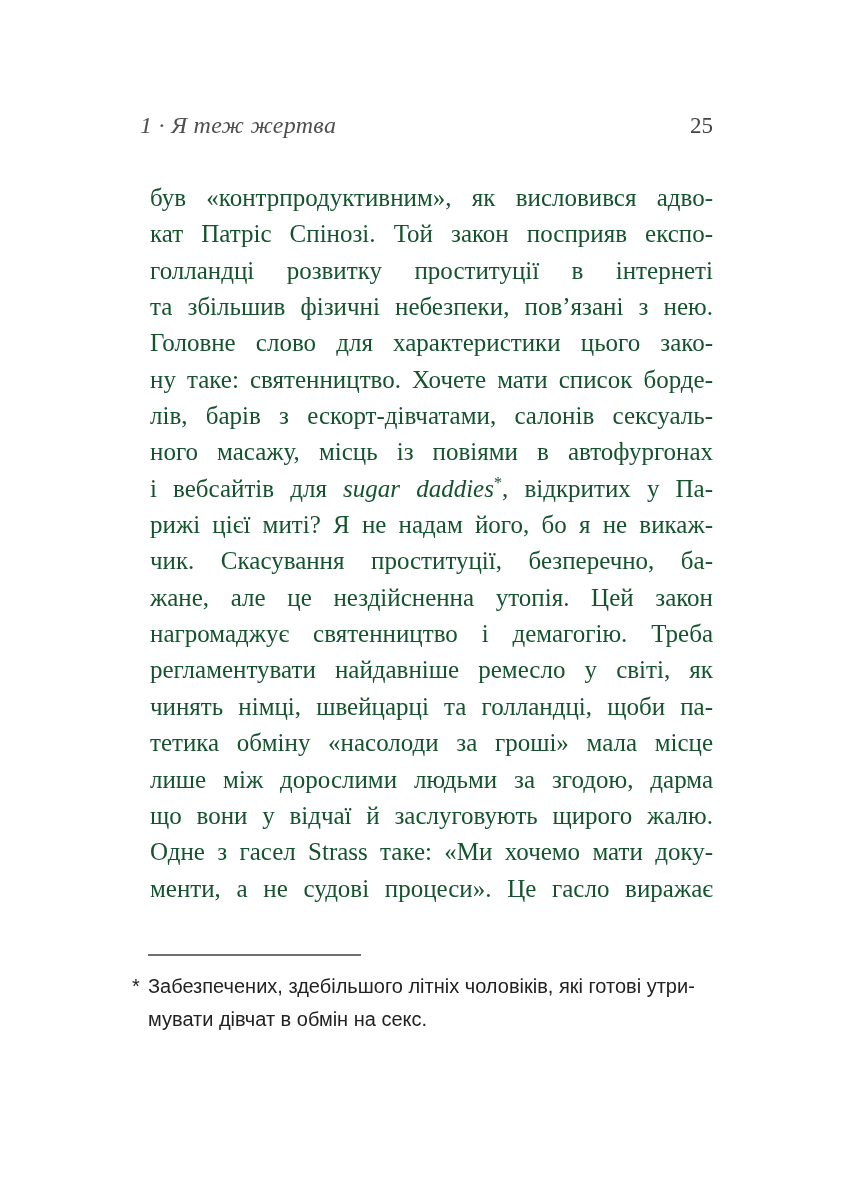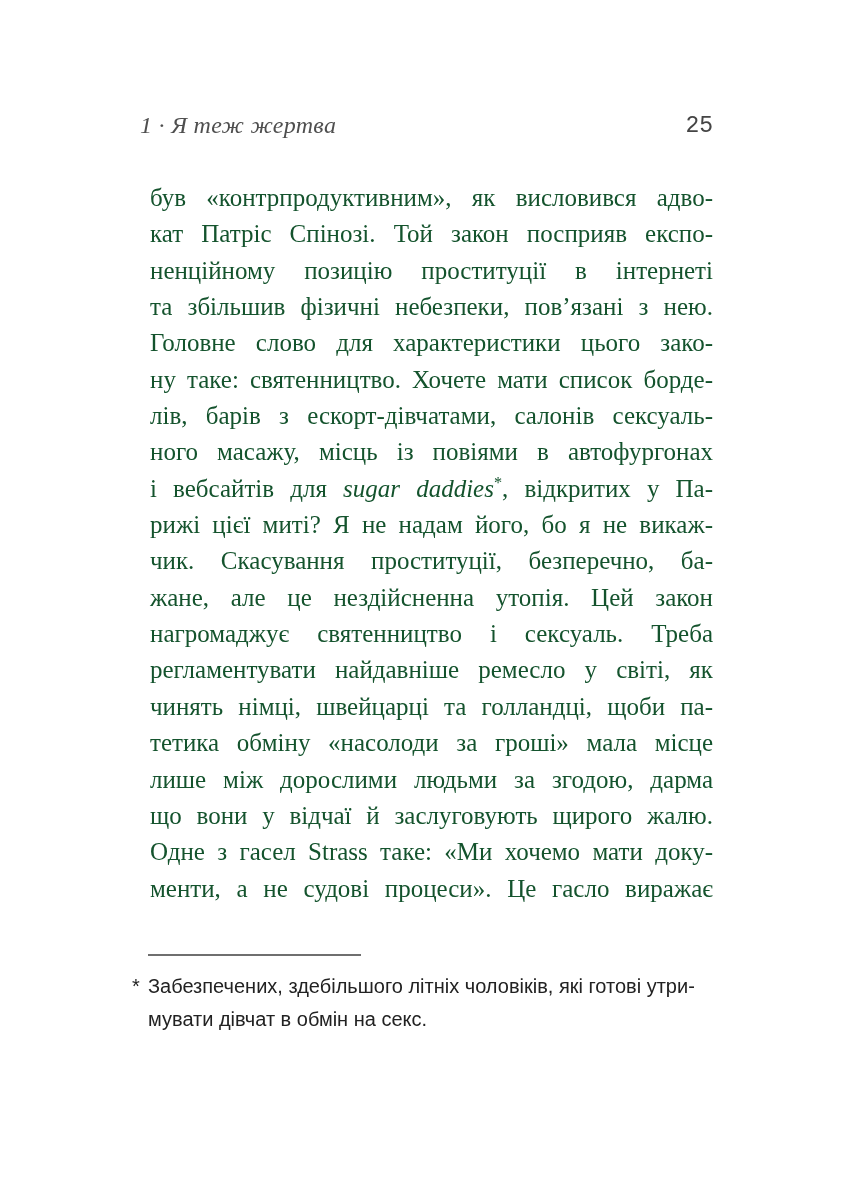--- a/index.html
+++ b/index.html
@@ -25,21 +25,21 @@
     justify-content: space-between;
     align-items: center;
   }
   .running-title {
     font-style: italic;
     font-size: 24px;
     color: #4f4f4f;
     letter-spacing: 0.3px;
   }
   .page-number {
-    font-family: Liberation Mono, monospace;
+    font-family: Liberation Serif, serif;
     font-size: 23px;
     color: #454545;
   }
   
   .body-text {
     position: absolute;
     top: 180px;
     left: 150px;
     width: 563px;
     font-size: 25px;
@@ -94,31 +94,31 @@
 <div class="page">
 
   <div class="running-header">
     <span class="running-title">1 · Я теж жертва</span>
     <span class="page-number">25</span>
   </div>
 
   <div class="body-text">
     <div class="line">був «контрпродуктивним», як висловився адво-</div>
     <div class="line">кат Патріс Спінозі. Той закон посприяв експо-</div>
-    <div class="line">ненційному позицію проституції в інтернеті</div>
+    <div class="line">голландці розвитку проституції в інтернеті</div>
     <div class="line">та збільшив фізичні небезпеки, пов’язані з нею.</div>
     <div class="line">Головне слово для характеристики цього зако-</div>
     <div class="line">ну таке: святенництво. Хочете мати список борде-</div>
     <div class="line">лів, барів з ескорт-дівчатами, салонів сексуаль-</div>
     <div class="line">ного масажу, місць із повіями в автофургонах</div>
     <div class="line"><span>і вебсайтів для </span><span class="em">sugar daddies</span><span class="fn-ref">*</span><span>, відкритих у Па-</span></div>
     <div class="line">рижі цієї миті? Я не надам його, бо я не викаж-</div>
     <div class="line">чик. Скасування проституції, безперечно, ба-</div>
     <div class="line">жане, але це нездійсненна утопія. Цей закон</div>
-    <div class="line">нагромаджує святенництво і сексуаль. Треба</div>
+    <div class="line">нагромаджує святенництво і демагогію. Треба</div>
     <div class="line">регламентувати найдавніше ремесло у світі, як</div>
     <div class="line">чинять німці, швейцарці та голландці, щоби па-</div>
     <div class="line">тетика обміну «насолоди за гроші» мала місце</div>
     <div class="line">лише між дорослими людьми за згодою, дарма</div>
     <div class="line">що вони у відчаї й заслуговують щирого жалю.</div>
     <div class="line">Одне з гасел Strass таке: «Ми хочемо мати доку-</div>
     <div class="line">менти, а не судові процеси». Це гасло виражає</div>
   </div>
 
   <div class="footnote-sep"></div>

